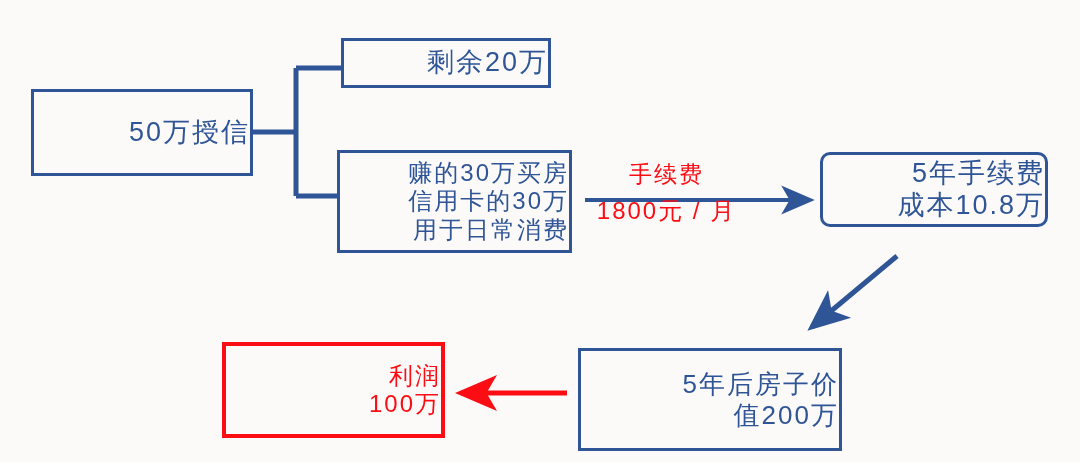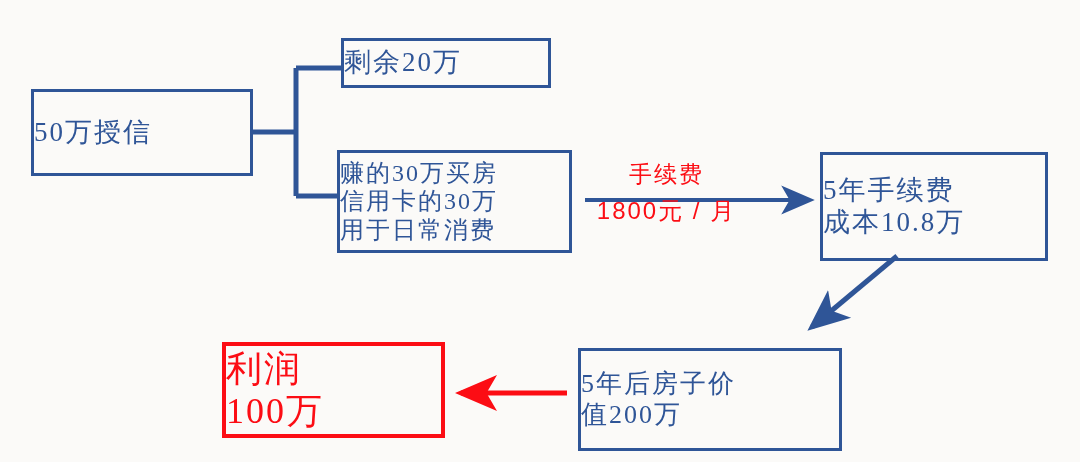--- a/index.html
+++ b/index.html
@@ -24,47 +24,46 @@
     top: 0;
     width: 1080px;
     height: 462px;
     pointer-events: none;
   }
   .node {
     position: absolute;
     box-sizing: border-box;
     display: flex;
     flex-direction: column;
-    align-items: flex-start;
+    align-items: flex-end;
     justify-content: center;
     background: transparent;
     line-height: 1.18;
     letter-spacing: 2px;
     white-space: nowrap;
-    font-family: Liberation Serif, serif;
   }
   .node-blue {
     border: 3px solid #2f5597;
     color: #2f5597;
   }
   .node-red {
     border: 4px solid #fc0d14;
     color: #fc0d14;
   }
   .node .line {
     display: block;
   }
 
   
   #node-credit      { left: 31px;  top: 89px;  width: 222px; height: 87px;  font-size: 27px; }
   #node-remaining   { left: 341px; top: 38px;  width: 210px; height: 50px;  font-size: 27px; }
   #node-usage       { left: 337px; top: 150px; width: 235px; height: 103px; font-size: 24px; }
-  #node-fee-cost    { left: 820px; top: 152px; width: 228px; height: 109px;  font-size: 27px; }
+  #node-fee-cost    { left: 820px; top: 152px; width: 228px; height: 75px;  font-size: 27px; border-radius: 10px; }
   #node-house-value { left: 578px; top: 348px; width: 264px; height: 103px;  font-size: 26px; }
-  #node-profit      { left: 222px; top: 342px; width: 223px; height: 96px;  font-size: 36px; }
+  #node-profit      { left: 222px; top: 342px; width: 223px; height: 96px;  font-size: 24px; }
 
   
   #edge-fee-label {
     position: absolute;
     left: 554px;
     top: 163px;
     width: 225px;
     color: #fc0d14;
     text-align: center;
     letter-spacing: 2px;

